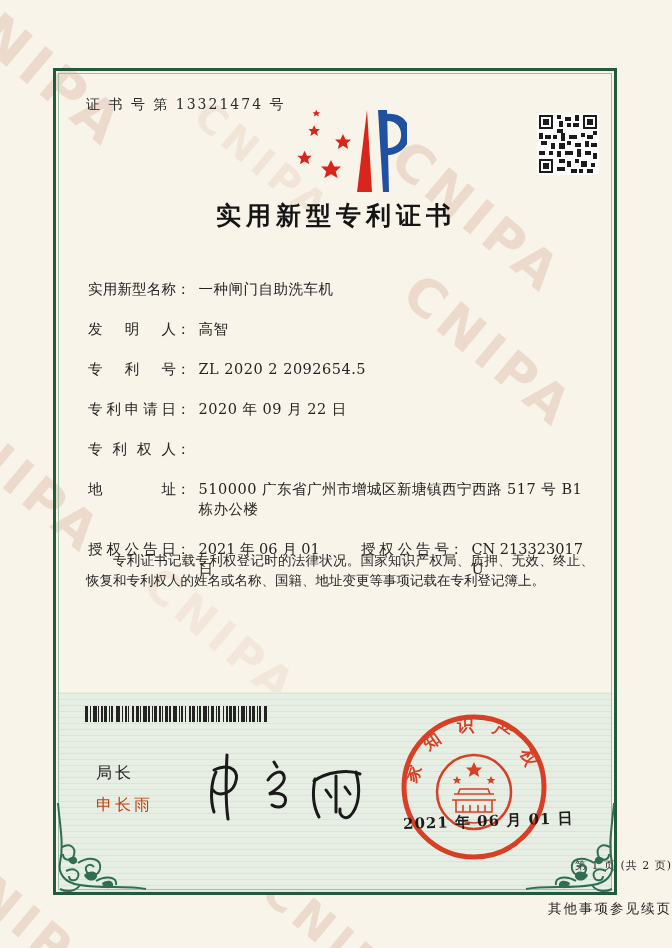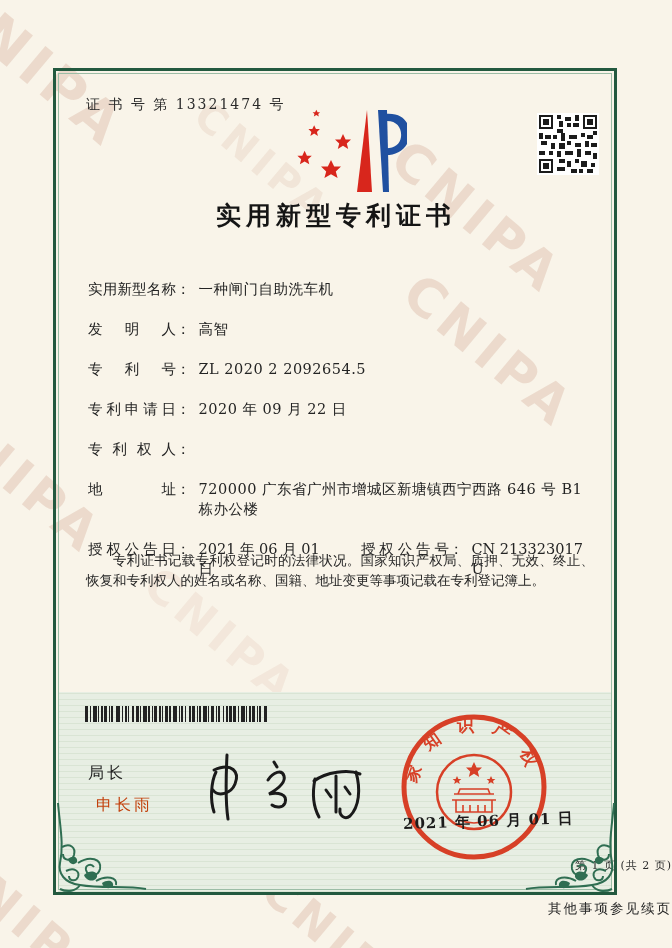--- a/index.html
+++ b/index.html
@@ -39,21 +39,21 @@
   .grant{margin-bottom:0;}
   .grant .group{display:flex;}
   .grant .group.second{margin-left:26px;}
   
   .paras{position:absolute;left:86px;top:551px;width:508px;z-index:3;
     font-size:13.5px;line-height:19.5px;color:#262626;text-align:justify;}
   .paras p{margin:0;text-indent:2em;}
   
   .barcode{position:absolute;left:85px;top:706px;z-index:3;}
   
-  .sig-title{position:absolute;left:88px;top:763px;z-index:3;font-size:16px;letter-spacing:3px;color:#1e1e1e;}
+  .sig-title{position:absolute;left:96px;top:763px;z-index:3;font-size:16px;letter-spacing:3px;color:#1e1e1e;}
   .sig-name{position:absolute;left:96px;top:795px;z-index:3;font-size:16px;letter-spacing:3px;color:#c2410c;}
   .sig-hand{position:absolute;left:198px;top:750px;z-index:3;}
   
   .seal{position:absolute;left:399px;top:712px;z-index:4;}
   .seal-date{position:absolute;left:403px;top:812px;width:170px;z-index:5;
     font-size:15px;font-weight:bold;color:#1c1c1c;letter-spacing:1px;transform:rotate(-2deg);white-space:nowrap;}
   
   .corner{position:absolute;z-index:4;}
   .corner.bl{left:50px;top:797px;}
   .corner.br{left:522px;top:797px;transform:scaleX(-1);}
@@ -202,21 +202,21 @@
           <span>人</span>
         </span>
         <span class="colon">：</span>
     </div>
     <div class="row">
       <span class="flabel">
           <span>地</span>
           <span>址</span>
         </span>
         <span class="colon">：</span>
-      <span class="fvalue">720000 广东省广州市增城区新塘镇西宁西路 646 号 B1 栋办公楼</span>
+      <span class="fvalue">510000 广东省广州市增城区新塘镇西宁西路 517 号 B1 栋办公楼</span>
     </div>
     <div class="row grant">
       <span class="group">
         <span class="flabel">
             <span>授</span>
             <span>权</span>
             <span>公</span>
             <span>告</span>
             <span>日</span>
           </span>

